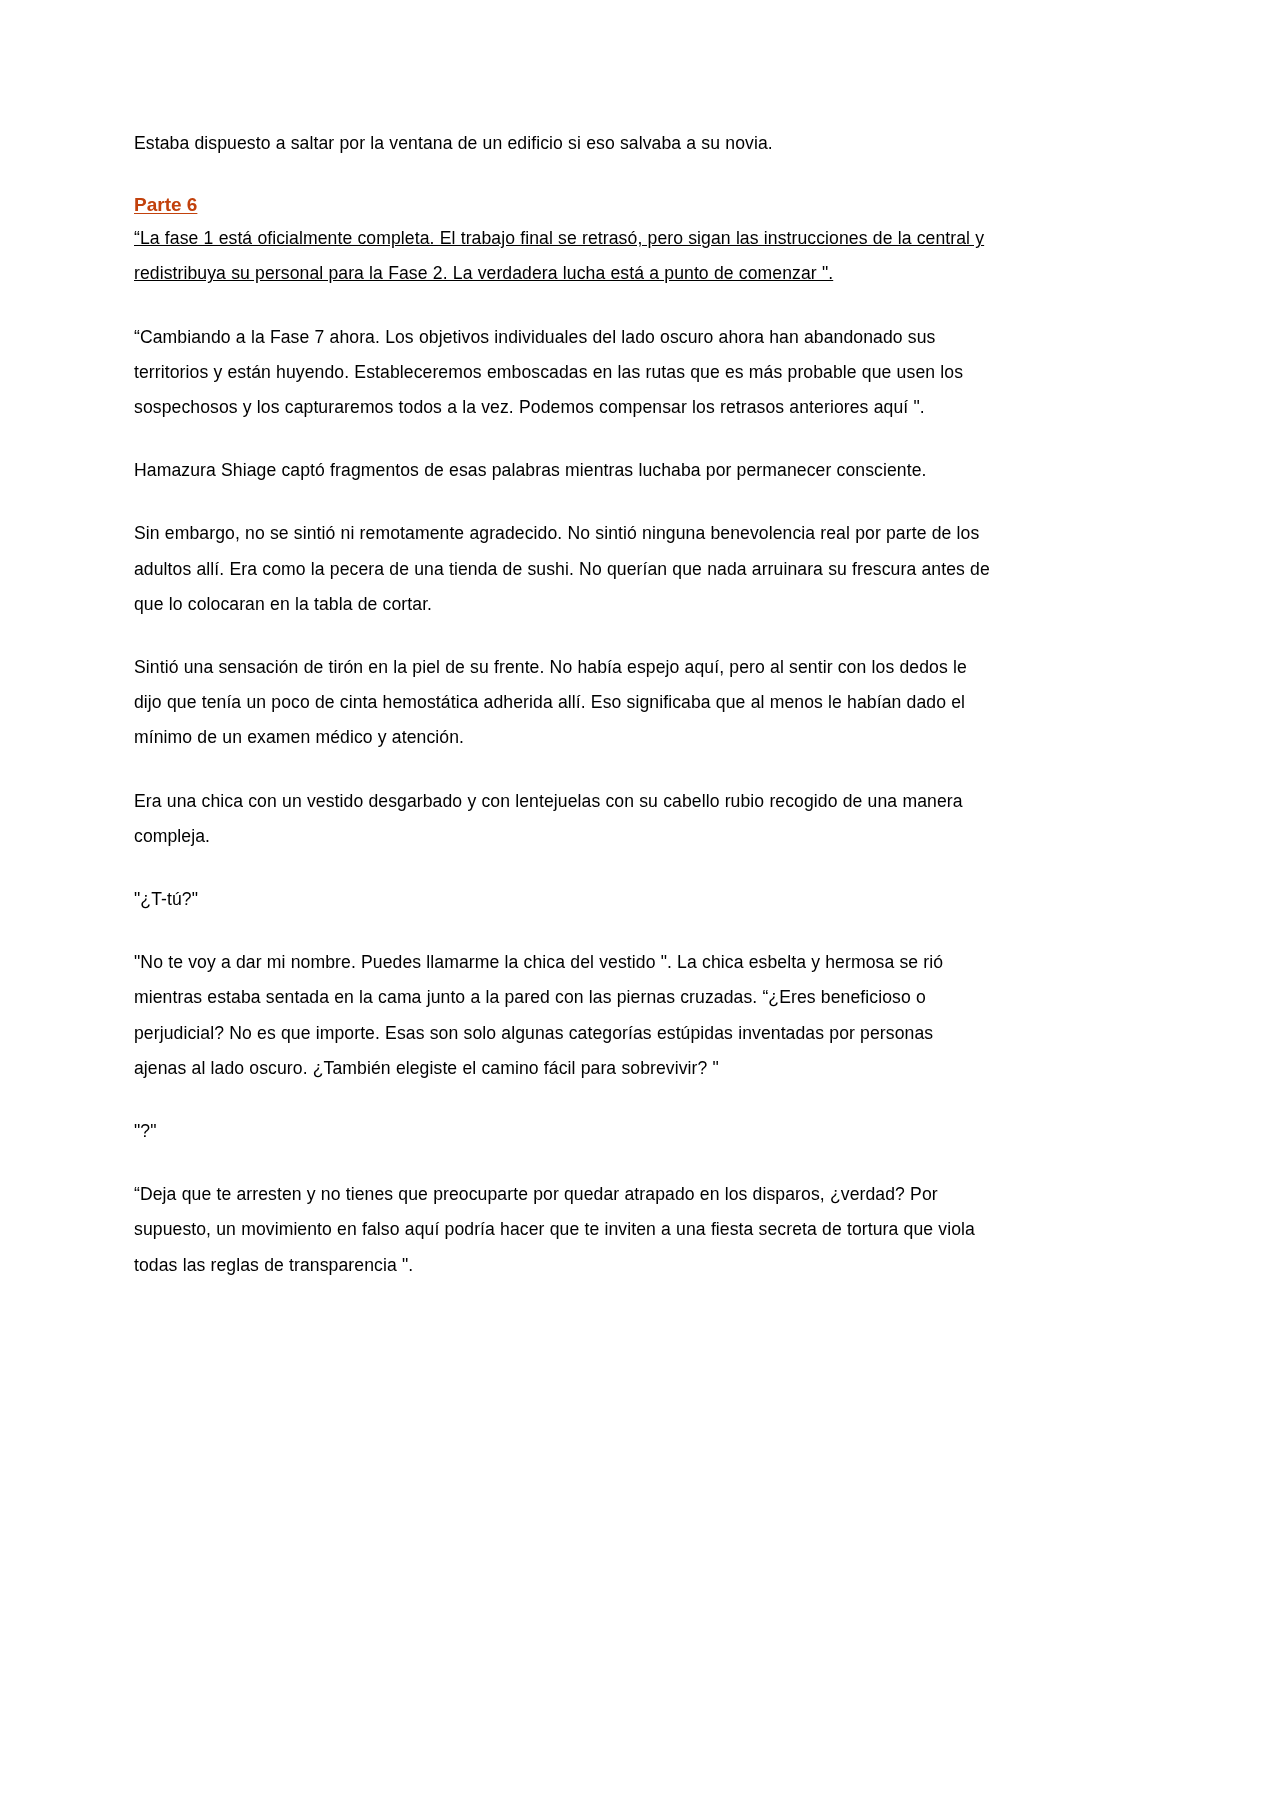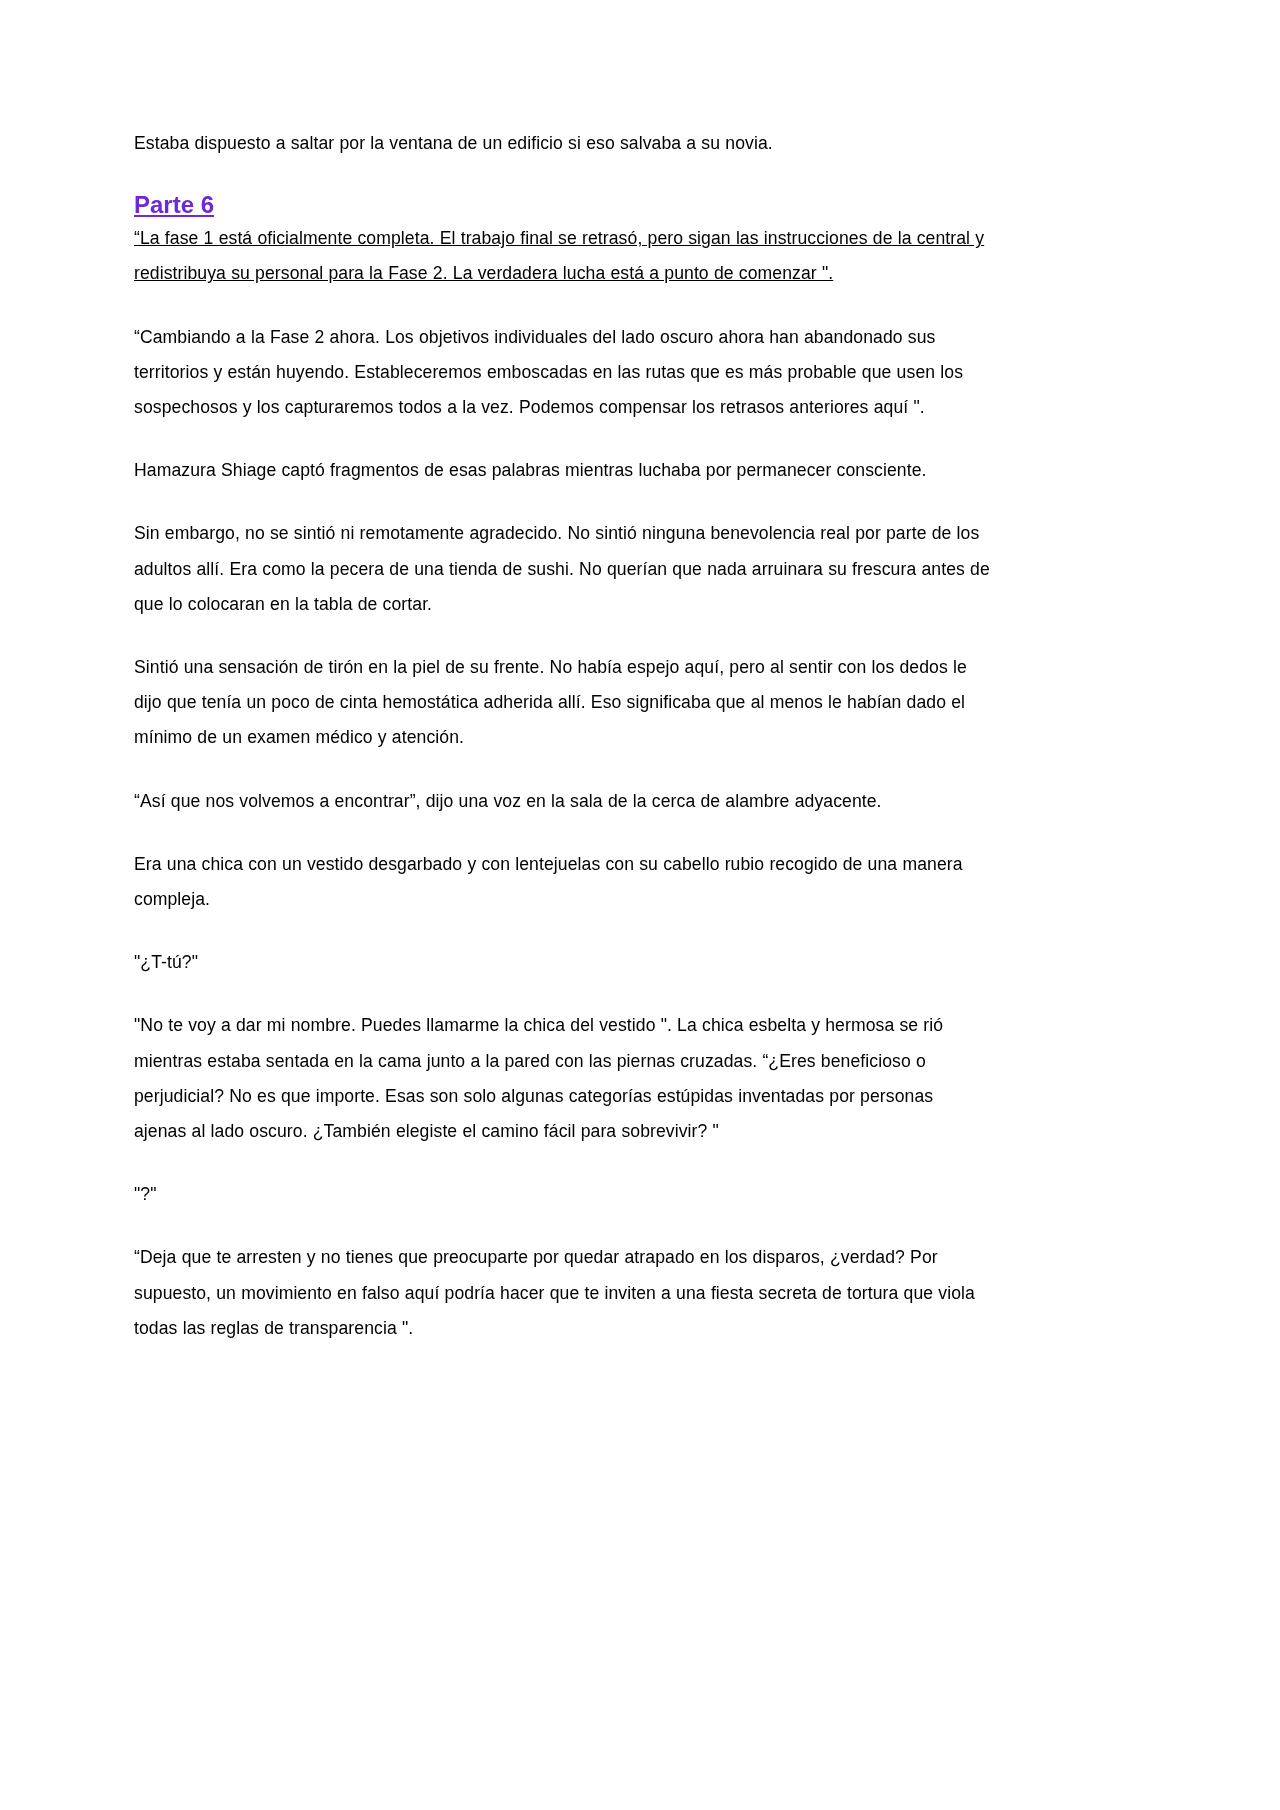--- a/index.html
+++ b/index.html
@@ -33,27 +33,27 @@
     color: #000000;
     margin: 0 0 28px 0;
     text-align: left;
     letter-spacing: 0.005em;
     word-spacing: 0.01em;
   }
   .para:last-child {
     margin-bottom: 0;
   }
   .heading {
-    font-size: 24px;
+    font-size: 19px;
     line-height: 32px;
     font-weight: bold;
     text-decoration: underline;
     text-underline-offset: 2px;
     margin: 15px 0 0 0;
-    color: #6d28d9;
+    color: #c2410c;
   }
   .heading-block {
     margin: 0 0 28px 0;
   }
   .heading-block .para {
     margin-bottom: 0;
     text-decoration: underline;
   }
 </style>
 </head>
@@ -62,30 +62,29 @@
 <div class="page">
   <div class="content">
 
     <p class="para">Estaba dispuesto a saltar por la ventana de un edificio si eso salvaba a su novia.</p>
 
     <div class="heading-block">
       <div class="heading">Parte 6</div>
       <p class="para">“La fase 1 está oficialmente completa. El trabajo final se retrasó, pero sigan las instrucciones de la central y redistribuya su personal para la Fase 2. La verdadera lucha está a punto de comenzar ".</p>
     </div>
 
-    <p class="para">“Cambiando a la Fase 2 ahora. Los objetivos individuales del lado oscuro ahora han abandonado sus territorios y están huyendo. Estableceremos emboscadas en las rutas que es más probable que usen los sospechosos y los capturaremos todos a la vez. Podemos compensar los retrasos anteriores aquí ".</p>
+    <p class="para">“Cambiando a la Fase 7 ahora. Los objetivos individuales del lado oscuro ahora han abandonado sus territorios y están huyendo. Estableceremos emboscadas en las rutas que es más probable que usen los sospechosos y los capturaremos todos a la vez. Podemos compensar los retrasos anteriores aquí ".</p>
 
     <p class="para">Hamazura Shiage captó fragmentos de esas palabras mientras luchaba por permanecer consciente.</p>
 
 
     <p class="para">Sin embargo, no se sintió ni remotamente agradecido. No sintió ninguna benevolencia real por parte de los adultos allí. Era como la pecera de una tienda de sushi. No querían que nada arruinara su frescura antes de que lo colocaran en la tabla de cortar.</p>
 
     <p class="para">Sintió una sensación de tirón en la piel de su frente. No había espejo aquí, pero al sentir con los dedos le dijo que tenía un poco de cinta hemostática adherida allí. Eso significaba que al menos le habían dado el mínimo de un examen médico y atención.</p>
 
-    <p class="para">“Así que nos volvemos a encontrar”, dijo una voz en la sala de la cerca de alambre adyacente.</p>
 
     <p class="para">Era una chica con un vestido desgarbado y con lentejuelas con su cabello rubio recogido de una manera compleja.</p>
 
     <p class="para">"¿T-tú?"</p>
 
     <p class="para">"No te voy a dar mi nombre. Puedes llamarme la chica del vestido ". La chica esbelta y hermosa se rió mientras estaba sentada en la cama junto a la pared con las piernas cruzadas. “¿Eres beneficioso o perjudicial? No es que importe. Esas son solo algunas categorías estúpidas inventadas por personas ajenas al lado oscuro. ¿También elegiste el camino fácil para sobrevivir? "</p>
 
     <p class="para">"?"</p>
 
     <p class="para">“Deja que te arresten y no tienes que preocuparte por quedar atrapado en los disparos, ¿verdad? Por supuesto, un movimiento en falso aquí podría hacer que te inviten a una fiesta secreta de tortura que viola todas las reglas de transparencia ".</p>

